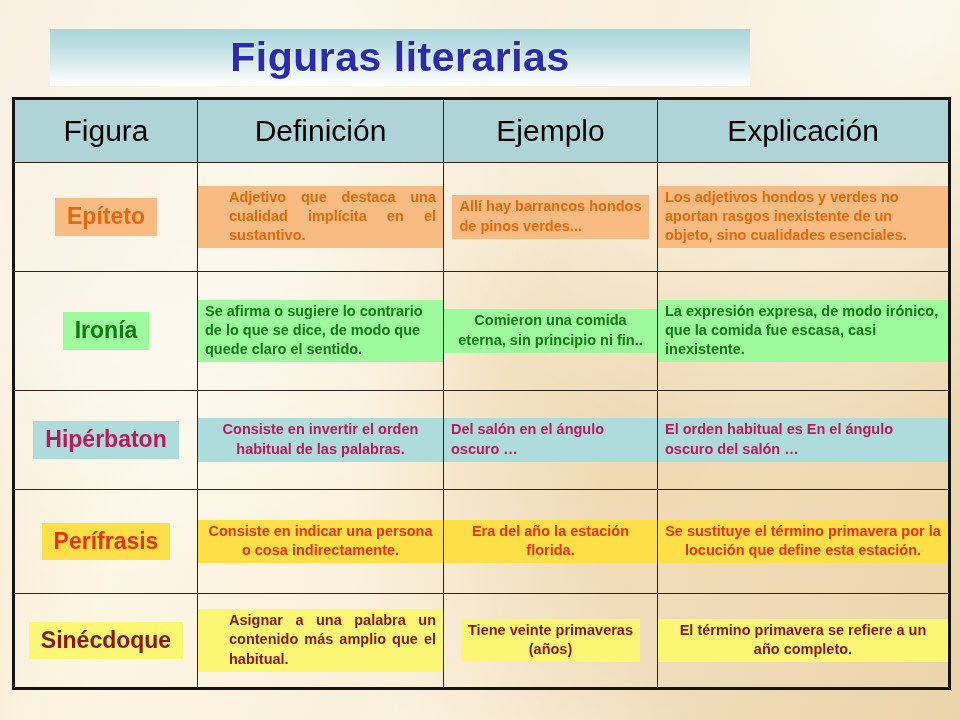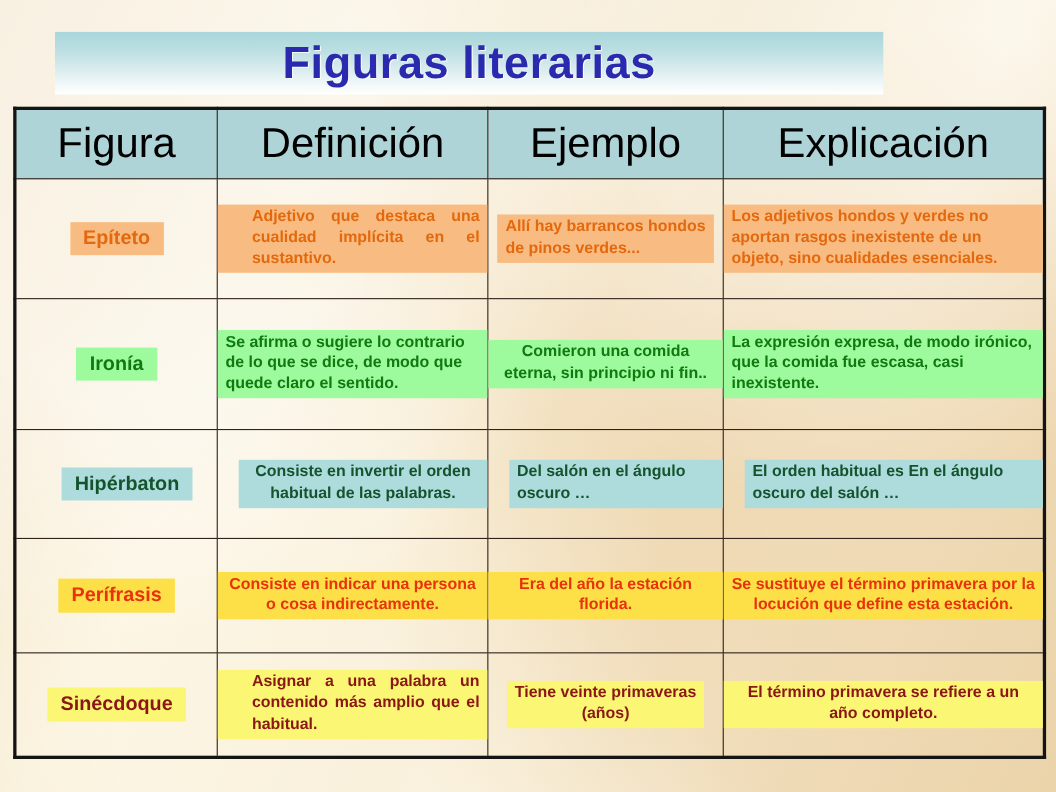--- a/index.html
+++ b/index.html
@@ -20,21 +20,21 @@
       radial-gradient(circle at 55% 50%, rgba(245,228,196,0.6) 0 30%, rgba(255,255,255,0) 60%),
       linear-gradient(115deg, #f0dfbe 0%, #f8eed6 28%, #f2e3c4 52%, #faf2df 72%, #eedcb6 100%);
     position: relative;
   }
 
   
   #title-banner {
     position: absolute;
     left: 50px;
     top: 29px;
-    width: 753px;
+    width: 700px;
     height: 57px;
     background: linear-gradient(to bottom, #a9d6db 0%, #bcdfe2 30%, #dcedef 62%, #f6fafb 88%, #ffffff 100%);
     display: flex;
     align-items: center;
     justify-content: center;
   }
   #title-text {
     font-size: 41px;
     font-weight: bold;
     color: #2a2aae;
@@ -61,21 +61,21 @@
   }
   col.c-figura      { width: 184px; }
   col.c-definicion  { width: 246px; }
   col.c-ejemplo     { width: 214px; }
   col.c-explicacion { width: 292px; }
 
   
   thead th {
     background: #aed4d7;
     height: 62px;
-    font-size: 38px;
+    font-size: 30px;
     font-weight: normal;
     color: #000000;
     text-align: center;
     border-bottom: 2px solid #141414;
   }
 
   tbody tr { background: transparent; }
 
   td.cell {
     text-align: center;
@@ -88,29 +88,29 @@
     padding: 2px 7px 3px 7px;
     font-size: 14.5px;
     font-weight: bold;
     line-height: 1.33;
     text-align: left;
   }
   .chip.center  { text-align: center; }
   .chip.justify { text-align: justify; text-align-last: left; padding-left: 31px; }
 
   .chip.term {
-    font-size: 18px;
+    font-size: 23px;
     padding: 3px 12px 4px 12px;
     text-align: center;
   }
 
   
   .t-orange .chip { background: #f8bc82; color: #e2690e; }
   .t-green  .chip { background: #9dfa9d; color: #107a10; }
-  .t-blue   .chip { background: #aedcdd; color: #14532d; margin-left: 19px; }
+  .t-blue   .chip { background: #aedcdd; color: #be185d; }
   .t-red    .chip { background: #fde047; color: #e8320c; }
   .t-yellow .chip { background: #fbf673; color: #8a1616; }
 
   
   tr.r0 td { height: 108px; }
   tr.r1 td { height: 118px; }
   tr.r2 td { height: 98px; }
   tr.r3 td { height: 103px; }
   tr.r4 td { height: 93px; }
 

